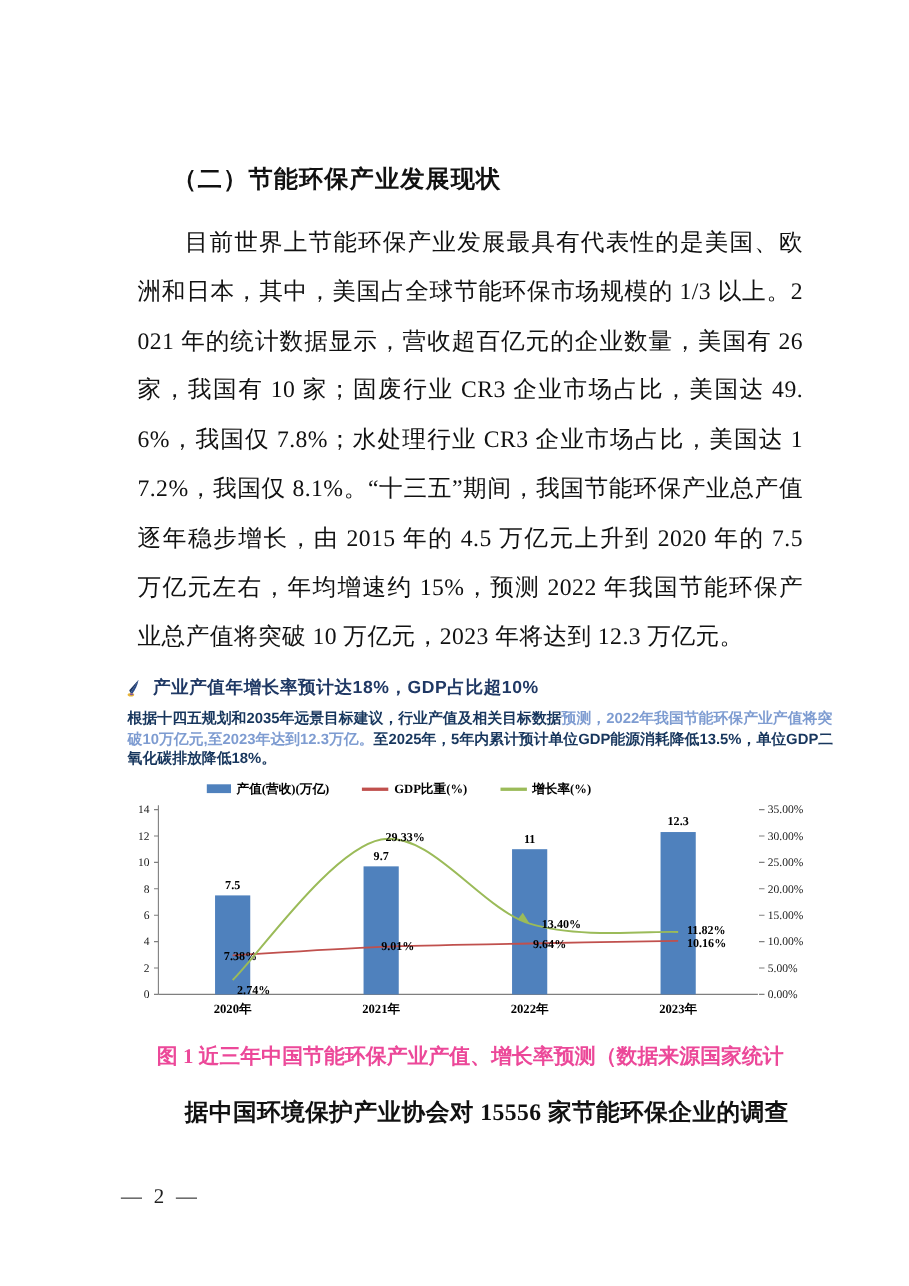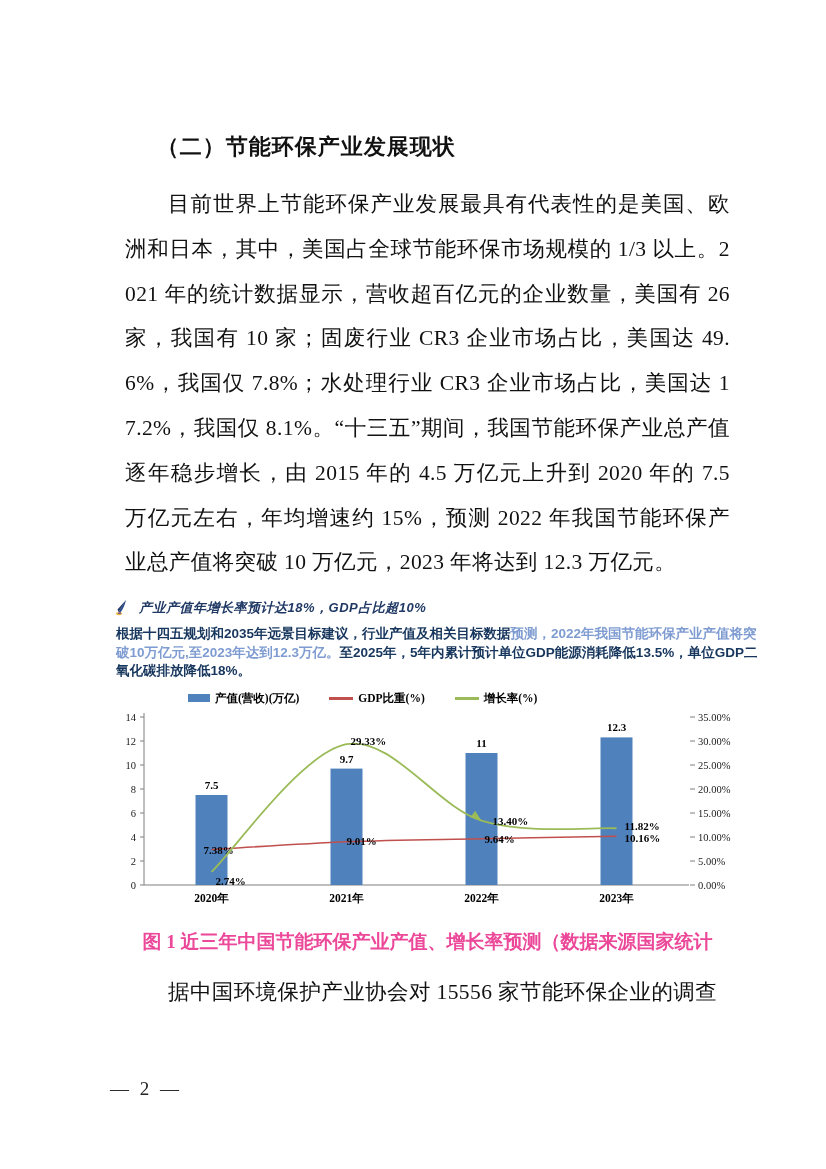--- a/index.html
+++ b/index.html
@@ -1,36 +1,36 @@
 <!DOCTYPE html>
 <html><head>
 <meta charset="utf-8">
 <style>
   html,body{margin:0;padding:0;background:#fff;}
   .page{position:relative;width:826px;height:1169px;background:#ffffff;overflow:hidden;
         font-family:"Liberation Serif",serif;color:#111;}
-  .content{position:absolute;left:115px;top:132px;width:625px;}
+  .content{position:absolute;left:115px;top:148px;width:625px;}
   .heading{font-size:22px;font-weight:bold;margin:0 0 20px 0;text-indent:1.9em;letter-spacing:1px;}
   .body-par{font-size:21.5px;line-height:44.8px;text-align:justify;text-indent:2em;margin:10px;
             letter-spacing:0.4px;word-break:break-all;}
   .infographic{margin:14px 0 0 -1px;width:650px;}
   .ig-title-row{display:flex;align-items:center;gap:9px;font-family:"Liberation Sans",sans-serif;}
-  .ig-title{font-size:13px;font-weight:bold;color:#1f3864;letter-spacing:0.5px;font-style:italic;}
+  .ig-title{font-size:16px;font-weight:bold;color:#1f3864;letter-spacing:0.5px;}
   .ig-icon{display:inline-flex;width:16px;height:18px;flex:0 0 auto;}
   .ig-subtitle{margin:8px 0 0 2px;font-family:"Liberation Sans",sans-serif;font-size:13.5px;
                line-height:18.5px;font-weight:bold;color:#17365d;text-align:left;word-break:break-all;}
   .ig-subtitle .lt{color:#7e9cd1;}
   .legend{display:flex;gap:30px;align-items:center;margin:10px 0 0 46px;
           font-family:"Liberation Serif",serif;font-size:11.5px;font-weight:bold;color:#000;padding-left:28px;}
   .legend .item{display:flex;align-items:center;gap:5px;}
   .legend .sw-bar{display:inline-block;width:22px;height:8px;}
   .legend .sw-line{display:inline-block;width:24px;height:3px;}
   .chart-svg{display:block;margin-top:3px;font-family:"Liberation Serif",serif;}
   .caption{margin:10px 0 0 0;font-size:19px;font-weight:bold;text-align:center;line-height:30px;color:#ec4899;}
-  .par2{margin-top:13px;}
+  .par2{margin-top:13px;font-weight:bold;}
   .pagenum{position:absolute;left:110px;top:1078px;font-size:19px;letter-spacing:3px;color:#222;}
 </style>
 </head>
 <body>
 
 <div class="page">
   <div class="content">
 
     <h2 class="heading">（二）节能环保产业发展现状</h2>
 

